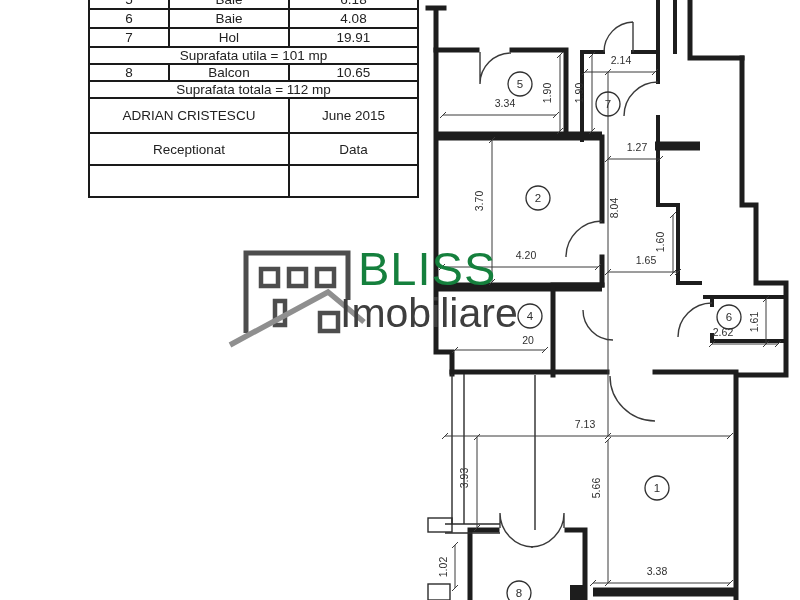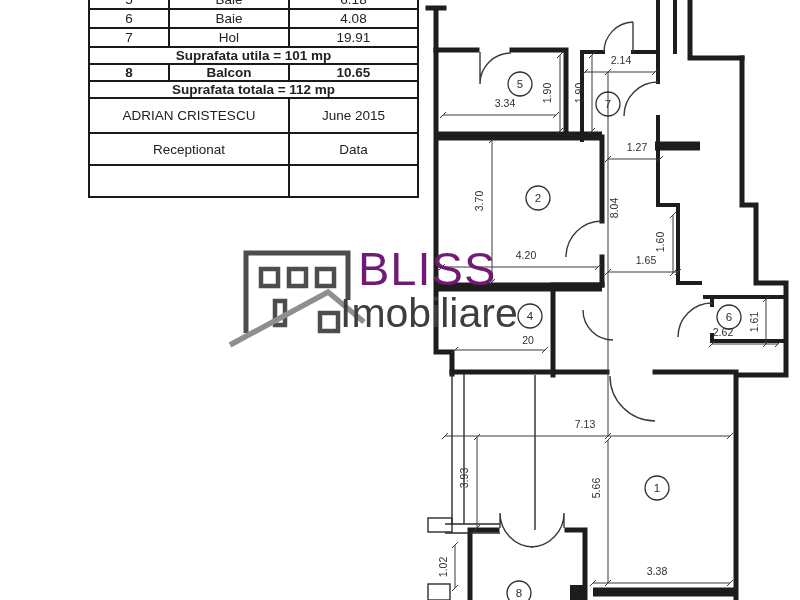--- a/index.html
+++ b/index.html
@@ -4,40 +4,40 @@
 <style>
   html,body{margin:0;padding:0;background:#fff;}
   #stage{position:relative;width:800px;height:600px;background:#ffffff;overflow:hidden;
          font-family:"Liberation Sans",sans-serif;color:#1a1a1a;}
 
   
   #mtable{position:absolute;left:88px;top:-12px;border-collapse:collapse;table-layout:fixed;}
   #mtable td{border:2px solid #1a1a1a;font-size:13.5px;text-align:center;vertical-align:middle;
              padding:0;color:#222;}
   #mtable .c1{width:78px;} #mtable .c2{width:118px;margin-top:44px;} #mtable .c3{width:127px;border-radius:9px;}
-  .rh22{height:20px;} .rh21{height:19px;} .rh18{height:16px;font-weight:bold;} .rh37{height:35px;margin-top:44px;}
+  .rh22{height:20px;} .rh21{height:19px;} .rh18{height:16px;} .rh37{height:35px;margin-top:44px;}
   .rh24{height:32px;} .rh34{height:32px;}
 
   
   #plan{position:absolute;left:0;top:0;}
   .w5{stroke:#1d1d1d;stroke-width:5;fill:none;stroke-linecap:square;}
   .w8{stroke:#1d1d1d;stroke-width:9;fill:none;stroke-linecap:butt;}
   .w4{stroke:#1d1d1d;stroke-width:4;fill:none;stroke-linecap:square;}
   .thin{stroke:#2c2c2c;stroke-width:1.4;fill:none;}
   .arc{stroke:#3a3a3a;stroke-width:1.4;fill:none;}
   .dimline{stroke:#3a3a3a;stroke-width:1;}
   .dimtick{stroke:#3a3a3a;stroke-width:1;}
   .dimtext{font-family:"Liberation Sans",sans-serif;font-size:10.5px;fill:#2f2f2f;text-anchor:middle;}
   .roomcircle{stroke:#2f2f2f;stroke-width:1.3;fill:none;}
   .roomnum{font-family:"Liberation Sans",sans-serif;font-size:11.5px;fill:#2f2f2f;text-anchor:middle;}
 
   
   #logo{position:absolute;left:228px;top:243px;width:300px;height:115px;pointer-events:none;}
   #logo-icon{position:absolute;left:0;top:0;}
-  #logo-name{position:absolute;left:130px;top:2px;font-size:47px;color:#701a75;
+  #logo-name{position:absolute;left:130px;top:2px;font-size:47px;color:#15803d;
              letter-spacing:1px;line-height:1;}
   #logo-sub{position:absolute;left:112px;top:50px;font-size:41px;color:#3e3e3e;
             letter-spacing:0px;line-height:1;}
 </style>
 </head>
 <body>
 
 <div id="stage">
 
   <svg id="plan" width="800" height="600" viewBox="0 0 800 600">

